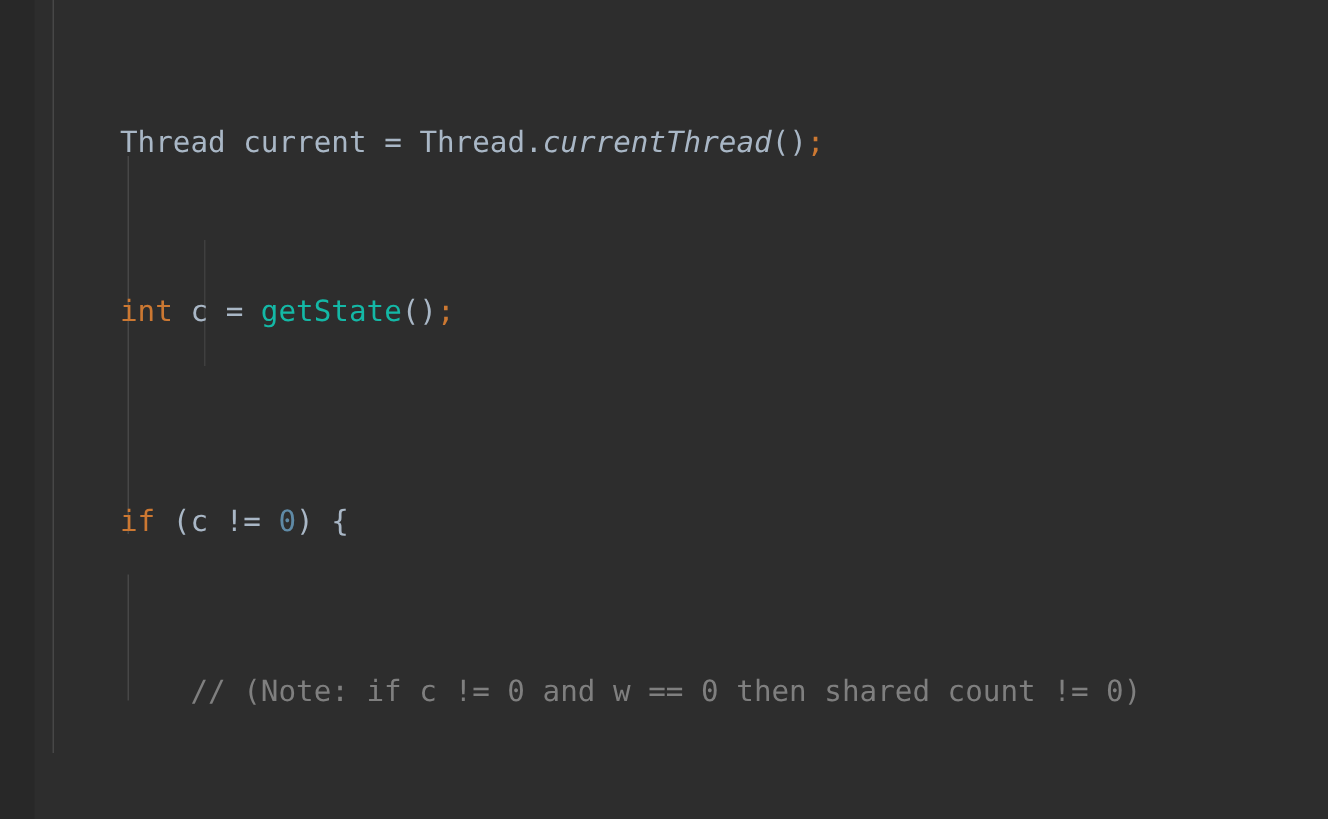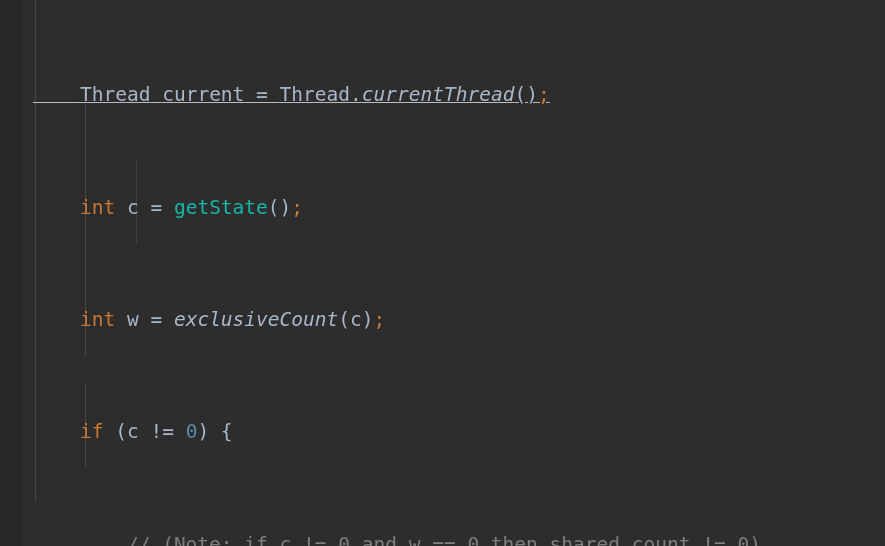--- a/index.html
+++ b/index.html
@@ -59,21 +59,21 @@
     line-height: 28.1px;
     color: #bcbcbc;
     white-space: pre;
     tab-size: 4;
   }
   .line {
     height: 28.1px;
     display: block;
     padding-left: 33px;
   }
-  .line:first-child { margin-top: -3px; text-decoration: underline; }
+  .line:first-child { margin-top: -3px; }
 
   
   .kw   { color: #cc7832; }                       
   .num  { color: #5f8aa6; }                       
   .cmt  { color: #7f7f7f; }                       
   .fn   { color: #14b8a6; }                       
   .fni  { color: #a9b7c6; font-style: italic; }   
   .pun  { color: #a9b7c6; }                       
   .semi { color: #cc7832; }                       
   .type { color: #a9b7c6; }                       
@@ -90,21 +90,20 @@
   <div class="indent-guide" id="indent-guide-2"></div>
   <div class="indent-guide" id="indent-guide-3"></div>
   <div class="indent-guide" id="indent-guide-4"></div>
 
   <div id="code">
 
     <span class="line">    <span class="type">Thread</span> <span class="var">current</span><span class="pun"> = </span><span class="type">Thread</span><span class="pun">.</span><span class="fni">currentThread</span><span class="pun">()</span><span class="semi">;</span></span>
 
     <span class="line">    <span class="kw">int</span><span class="var"> c = </span><span class="fn">getState</span><span class="pun">()</span><span class="semi">;</span></span>
 
-    <span class="line">    <span class="kw">int</span><span class="var"> w = </span><span class="fni">exclusiveCount</span><span class="pun">(c)</span><span class="semi">;</span></span>
 
     <span class="line">    <span class="kw">if</span><span class="pun"> (c != </span><span class="num">0</span><span class="pun">) {</span></span>
 
     <span class="line">        <span class="cmt">// (Note: if c != 0 and w == 0 then shared count != 0)</span></span>
 
     
 
     
 
     

